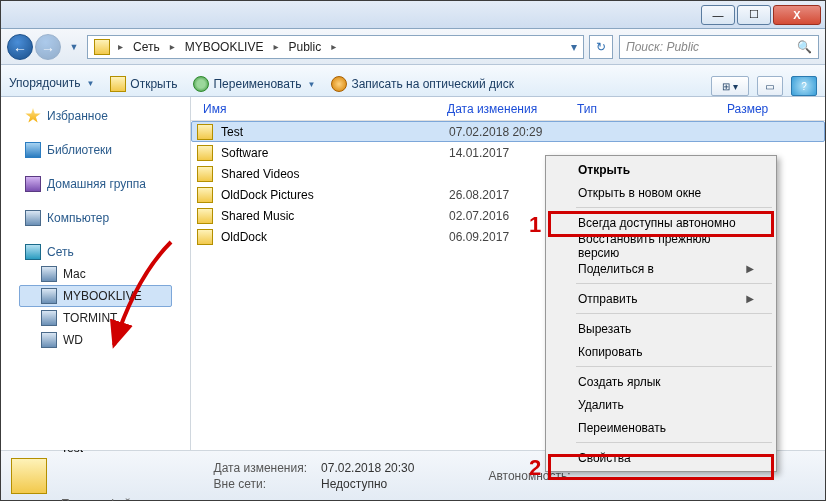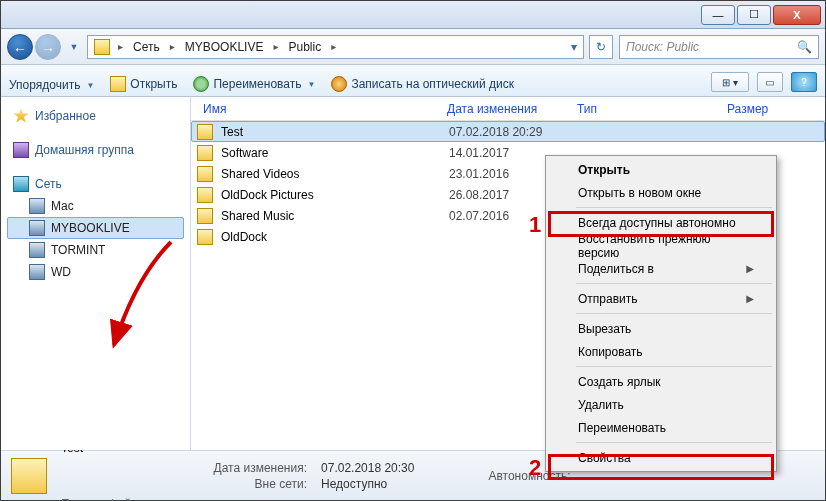--- a/index.html
+++ b/index.html
@@ -13,30 +13,30 @@
   .navarrow{width:26px;height:26px;border-radius:13px;background:radial-gradient(circle at 40% 30%,#4a8ed8,#1a4f8a);border:1px solid #1a4f8a;display:flex;align-items:center;justify-content:center;color:#fff;font-size:14px;}
   .navarrow.disabled{opacity:.4;}
   .dropbtn{width:14px;height:20px;display:flex;align-items:center;justify-content:center;color:#3a6da3;font-size:9px;}
   .addrbar{flex:1;height:24px;border:1px solid #8aa6c1;background:#fff;display:flex;align-items:center;padding:0 2px;gap:0;overflow:hidden;}
   .addricon{width:16px;height:16px;background:linear-gradient(#fef2b8,#f2c94c);border:1px solid #b38f00;margin:0 4px;}
   .crumb{padding:0 6px;height:22px;display:flex;align-items:center;color:#222;}
   .crumbsep{padding:0 4px;color:#555;font-size:10px;}
   .refresh{width:24px;height:24px;border:1px solid #8aa6c1;background:#fff;display:flex;align-items:center;justify-content:center;color:#2b6cb0;margin-left:-1px;}
   .searchbox{width:200px;height:24px;border:1px solid #8aa6c1;background:#fff;display:flex;align-items:center;padding:0 6px;color:#888;font-style:italic;}
   .searchbox .sicon{margin-left:auto;color:#888;font-style:normal;}
-  .toolbar{height:32px;background:linear-gradient(#f6fafe,#e1eef9);display:flex;align-items:flex-end;padding:4px 8px;gap:16px;border-bottom:1px solid #b6c6d8;color:#1c3e64;}
+  .toolbar{height:32px;background:linear-gradient(#f6fafe,#e1eef9);display:flex;align-items:flex-start;padding:11px 8px;gap:16px;border-bottom:1px solid #b6c6d8;color:#1c3e64;}
   .tbtn{display:flex;align-items:center;gap:4px;cursor:default;}
   .tbtn .ticon{width:16px;height:16px;background:linear-gradient(#fef2b8,#f2c94c);border:1px solid #b38f00;}
   .sync .ticon{background:radial-gradient(circle,#9bd89b 40%,#2e8b2e);border-color:#2e8b2e;border-radius:8px;}
   .burn .ticon{background:radial-gradient(circle,#ffd27f,#d47f00);border-color:#a85f00;border-radius:8px;}
   .tdrop{color:#3a6da3;font-size:8px;margin-left:2px;}
   .tright{margin-left:auto;display:flex;gap:8px;align-items:center;}
   .viewbtn{width:38px;height:20px;border:1px solid #9cb3cc;border-radius:2px;display:flex;align-items:center;justify-content:center;background:linear-gradient(#fff,#e6eef7);font-size:10px;}
   .main{flex:1;display:flex;min-height:0;}
-  .sidebar{width:190px;border-right:1px solid #d0d7de;padding:8px 6px;background:#fff;position:relative;}
+  .sidebar{width:190px;border-right:1px solid #d0d7de;padding:8px 18px;background:#fff;position:relative;}
   .sgroup{margin-bottom:12px;font-size:12px;}
   .sgroup .ghdr{display:flex;align-items:center;gap:6px;color:#2a5b8c;padding:3px 6px;}
   .sitem{display:flex;align-items:center;gap:6px;padding:3px 6px 3px 22px;color:#222;}
   .sitem.sel{background:#cfe3f8;border:1px solid #7da7d9;border-radius:2px;padding:2px 5px 2px 21px;}
   .sicon16{width:16px;height:16px;flex:0 0 16px;}
   .icon-star{background:linear-gradient(#ffe28a,#f2a900);clip-path:polygon(50% 0,61% 35%,98% 35%,68% 57%,79% 91%,50% 70%,21% 91%,32% 57%,2% 35%,39% 35%);}
   .icon-lib{background:linear-gradient(#a7d3f2,#2b7cc0);border:1px solid #2b7cc0;}
   .icon-home{background:linear-gradient(#d3b3f2,#7a4fb0);border:1px solid #5a3a82;}
   .icon-pc{background:linear-gradient(#d9e6f3,#6a8fb5);border:1px solid #4a6a8a;}
   .icon-mon{background:linear-gradient(#d9e6f3,#6a8fb5);border:1px solid #4a6a8a;}
@@ -129,22 +129,34 @@
   <div class="main">
     <div class="sidebar">
       <div class="sgroup">
         <div class="ghdr">
           <div class="sicon16 icon-star"></div>
           <span>Избранное</span>
         </div>
       </div>
       <div class="sgroup">
         <div class="ghdr">
+          <div class="sicon16 icon-lib"></div>
+          <span>Библиотеки</span>
+        </div>
+      </div>
+      <div class="sgroup">
+        <div class="ghdr">
           <div class="sicon16 icon-home"></div>
           <span>Домашняя группа</span>
+        </div>
+      </div>
+      <div class="sgroup">
+        <div class="ghdr">
+          <div class="sicon16 icon-pc"></div>
+          <span>Компьютер</span>
         </div>
       </div>
       <div class="sgroup">
         <div class="ghdr">
           <div class="sicon16 icon-net"></div>
           <span>Сеть</span>
         </div>
         <div class="sitem">
             <div class="sicon16 icon-mon"></div>
             <span>Mac</span>
@@ -186,47 +198,47 @@
             <span class="fdate">07.02.2018 20:29</span>
           </div>
         <div class="frow">
             <div class="ficon"></div>
             <span class="fname">Software</span>
             <span class="fdate">14.01.2017</span>
           </div>
         <div class="frow">
             <div class="ficon"></div>
             <span class="fname">Shared Videos</span>
-            <span class="fdate">23.01.2016</span>
           </div>
         <div class="frow">
             <div class="ficon"></div>
             <span class="fname">OldDock Pictures</span>
             <span class="fdate">26.08.2017</span>
           </div>
         <div class="frow">
             <div class="ficon"></div>
             <span class="fname">Shared Music</span>
             <span class="fdate">02.07.2016</span>
           </div>
         <div class="frow">
             <div class="ficon"></div>
             <span class="fname">OldDock</span>
+            <span class="fdate">06.09.2017</span>
           </div>
       </div>
     </div>
   </div>
 
   <div class="status">
     <div class="bigicon"></div>
     <div class="col">
       <span style="color:#000;">Test</span>
       <span style="color:#666;margin-top:40px;">Папка с файлами</span>
     </div>
-    <div class="col" style="margin-left:40px;text-align:right;">
+    <div class="col" style="margin-left:40px;">
       <span class="lbl">Дата изменения:</span>
       <span class="lbl">Вне сети:</span>
     </div>
     <div class="col">
       <span>07.02.2018 20:30</span>
       <span>Недоступно</span>
     </div>
     <div class="col" style="margin-left:60px;text-align:right;">
       <span class="lbl">Автономность:</span>
     </div>

